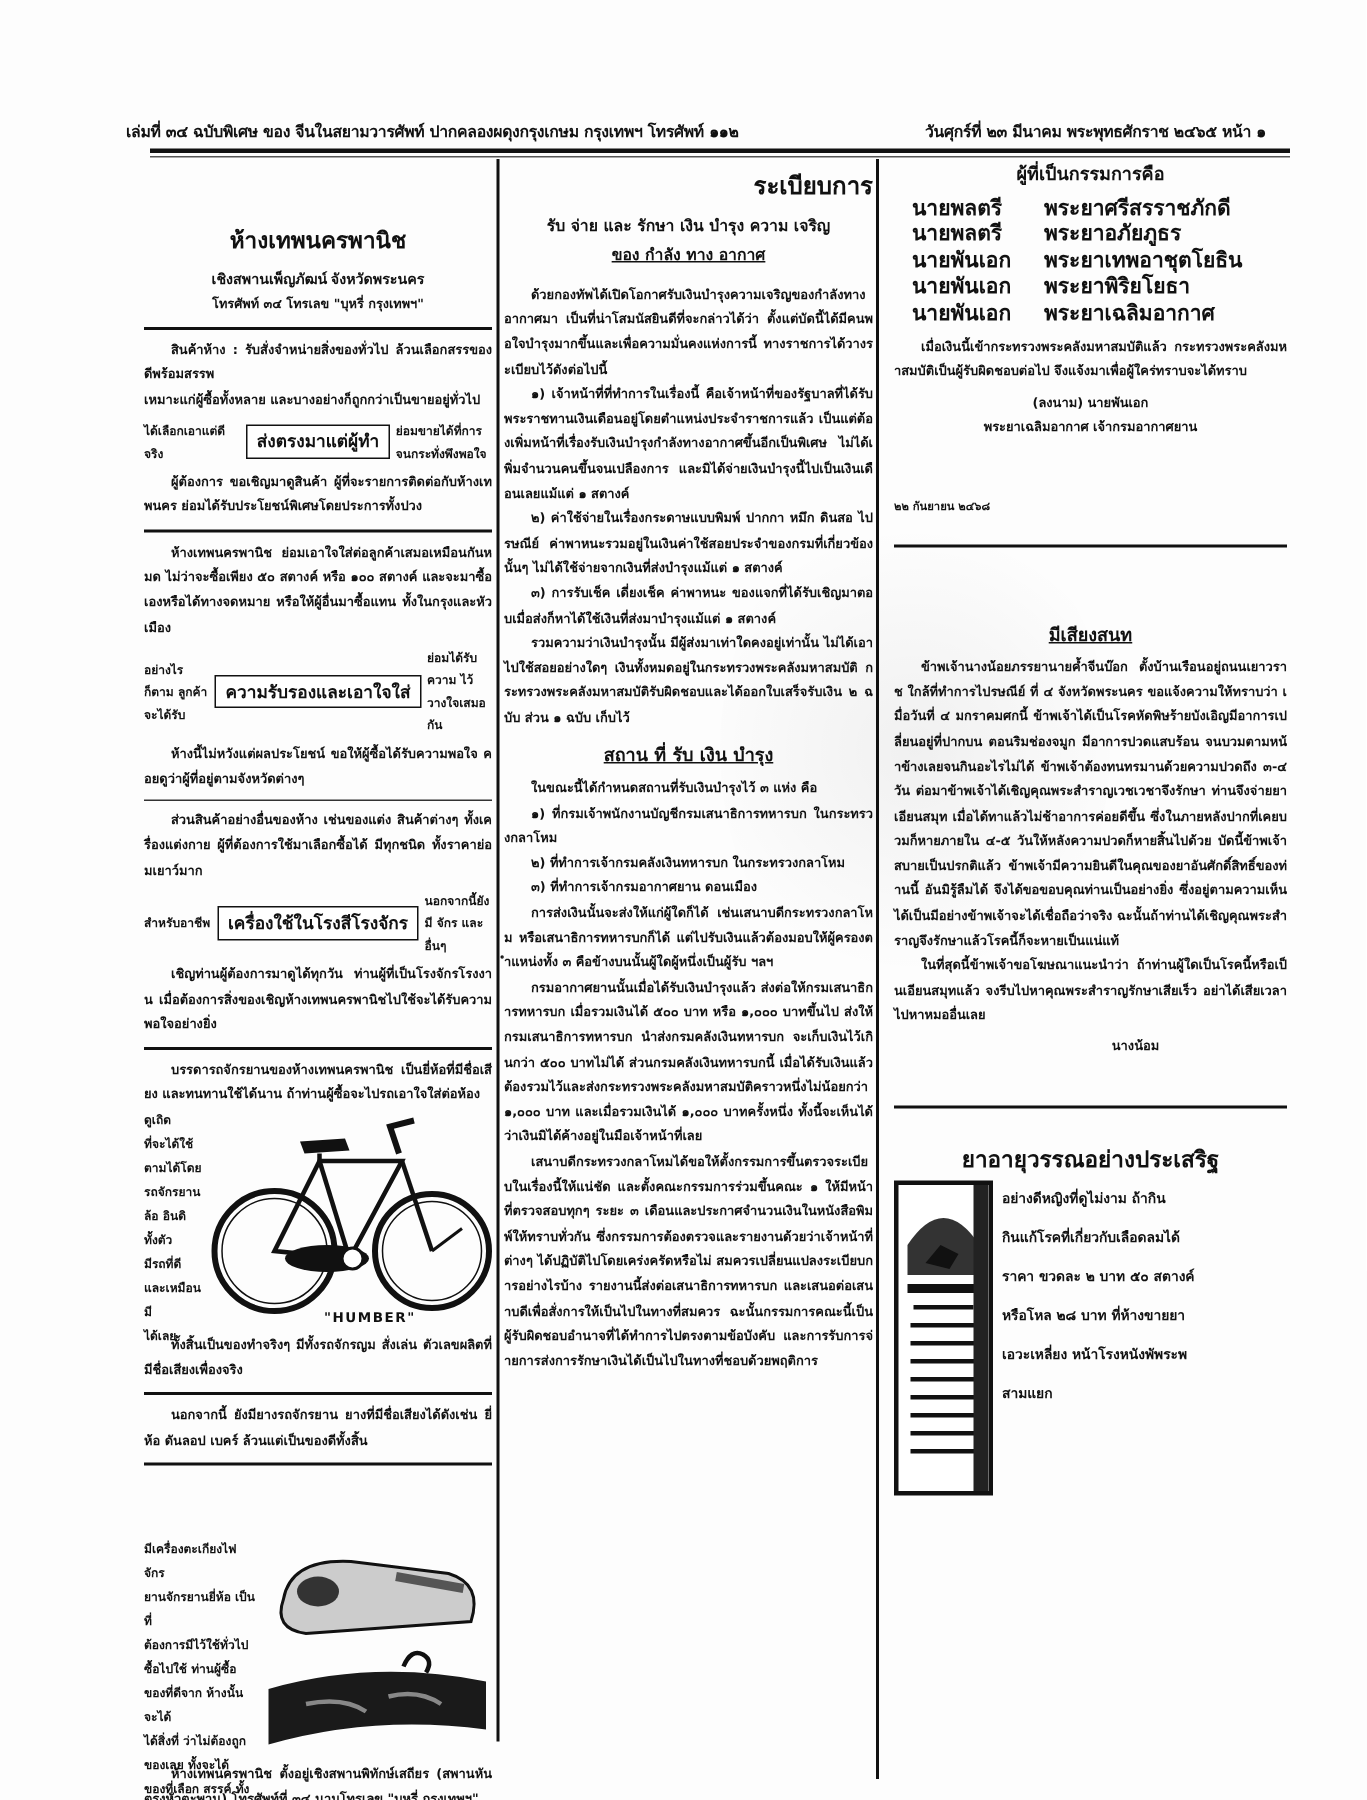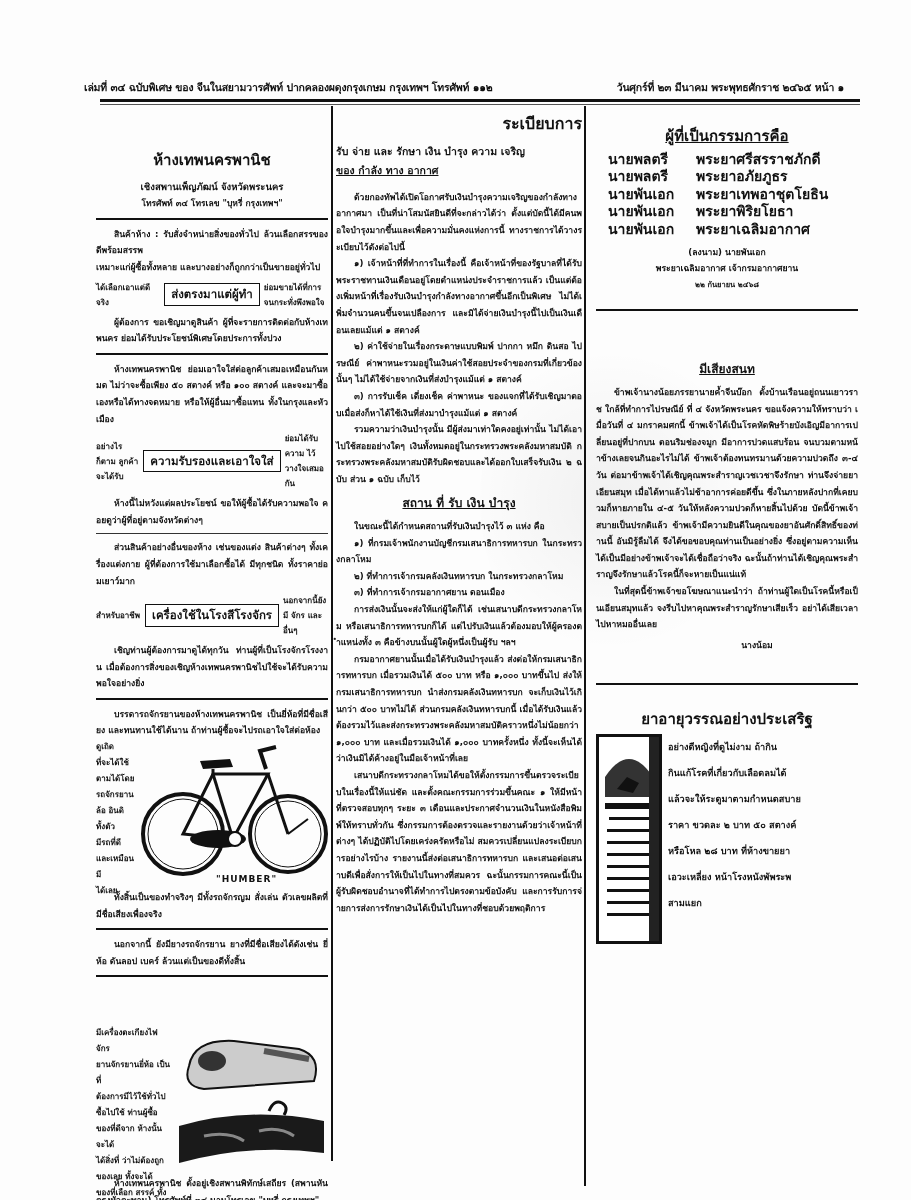--- a/index.html
+++ b/index.html
@@ -15,26 +15,26 @@
   .c1{left:96px;top:108px;width:232px;}
   .c2{left:336px;top:108px;width:246px;}
   .c3{left:596px;top:108px;width:262px;}
   .ctr{text-align:center;}
   .p{margin:0;text-indent:18px;text-align:justify;word-break:break-all;}
   .hr{height:2px;background:#111;margin:6px 0;}
   .hr-thin{height:1px;background:#333;margin:5px 0;}
   .boxed{display:inline-block;border:1.5px solid #111;padding:2px 6px;font-size:11.5px;font-weight:bold;background:#fff;}
   .boxrow{display:flex;align-items:center;gap:4px;margin:4px 0;}
   .boxrow .side{flex:1;font-size:8px;line-height:15px;}
-  .sub{font-size:10px;margin:3px 0;}
+  .sub{font-size:10px;text-align:center;margin:3px 0;}
   .underline{text-decoration:underline;}
   .h2{font-size:16px;font-weight:bold;text-align:right;margin:14px 0 10px 0;}
   .h3{font-size:12px;font-weight:bold;text-align:center;margin:8px 0 6px 0;}
   .committee{display:grid;grid-template-columns:88px 150px;justify-content:center;row-gap:1px;font-size:14px;margin:4px 0 6px 0;}
-  .right-al{text-align:center;}
+  .right-al{text-align:left;margin-top:36px;}
   .img-box{position:relative;}
   .adhead{font-size:15px;font-weight:bold;text-align:center;margin:4px 0 6px 0;}
   .med-row{display:flex;gap:6px;}
   .med-pack{width:66px;height:210px;border:3px solid #111;background:#fff;position:relative;box-sizing:border-box;}
   .med-text{flex:1;font-size:9.2px;line-height:26px;}
   .noise{position:absolute;left:480px;top:330px;width:260px;height:340px;border-radius:50%;
      background:radial-gradient(circle,rgba(0,0,0,0.05) 0,rgba(0,0,0,0.0) 70%);pointer-events:none;}
 </style>
 </head>
 <body>
@@ -49,21 +49,21 @@
   <div class="rule-top2"></div>
 
   <div class="vrule" style="left:331px;top:106px;height:1055px;"></div>
   <div class="vrule" style="left:584px;top:106px;height:1080px;"></div>
 
   <div class="noise"></div>
 
   <div class="col c1">
     <div style="height:44px"></div>
     <div class="ctr" style="font-size:15px;margin-bottom:10px;">ห้างเทพนครพานิช</div>
-    <div class="ctr" style="font-size:9.5px;">เชิงสพานเพ็ญภัฒน์  จังหวัดพระนคร</div>
+    <div class="ctr" style="font-size:9.5px;font-family:Liberation Serif, serif;">เชิงสพานเพ็ญภัฒน์  จังหวัดพระนคร</div>
     <div class="ctr" style="font-size:8.5px;">โทรศัพท์ ๓๔  โทรเลข "บุหรี่ กรุงเทพฯ"</div>
     <div class="hr"></div>
 
     <p class="p">สินค้าห้าง : รับสั่งจำหน่ายสิ่งของทั่วไป  ล้วนเลือกสรรของดีพร้อมสรรพ</p>
     <p class="p" style="text-indent:0">เหมาะแก่ผู้ซื้อทั้งหลาย  และบางอย่างก็ถูกกว่าเป็นขายอยู่ทั่วไป</p>
     <div class="boxrow">
       <span class="side">ได้เลือกเอาแต่ดีจริง</span>
       <span class="boxed">ส่งตรงมาแต่ผู้ทำ</span>
       <span class="side">ย่อมขายได้ที่การ จนกระทั่งพึงพอใจ</span>
     </div>
@@ -161,33 +161,34 @@
     <p class="p">ในขณะนี้ได้กำหนดสถานที่รับเงินบำรุงไว้ ๓ แห่ง คือ</p>
     <p class="p">๑) ที่กรมเจ้าพนักงานบัญชีกรมเสนาธิการทหารบก  ในกระทรวงกลาโหม</p>
     <p class="p">๒) ที่ทำการเจ้ากรมคลังเงินทหารบก  ในกระทรวงกลาโหม</p>
     <p class="p">๓) ที่ทำการเจ้ากรมอากาศยาน  ดอนเมือง</p>
     <p class="p">การส่งเงินนั้นจะส่งให้แก่ผู้ใดก็ได้  เช่นเสนาบดีกระทรวงกลาโหม หรือเสนาธิการทหารบกก็ได้  แต่ไปรับเงินแล้วต้องมอบให้ผู้ครองตำแหน่งทั้ง ๓ คือข้างบนนั้นผู้ใดผู้หนึ่งเป็นผู้รับ  ฯลฯ</p>
     <p class="p">กรมอากาศยานนั้นเมื่อได้รับเงินบำรุงแล้ว ส่งต่อให้กรมเสนาธิการทหารบก  เมื่อรวมเงินได้ ๕๐๐ บาท หรือ ๑,๐๐๐ บาทขึ้นไป ส่งให้กรมเสนาธิการทหารบก นำส่งกรมคลังเงินทหารบก  จะเก็บเงินไว้เกินกว่า ๕๐๐ บาทไม่ได้  ส่วนกรมคลังเงินทหารบกนี้  เมื่อได้รับเงินแล้วต้องรวมไว้และส่งกระทรวงพระคลังมหาสมบัติคราวหนึ่งไม่น้อยกว่า ๑,๐๐๐ บาท และเมื่อรวมเงินได้ ๑,๐๐๐ บาทครั้งหนึ่ง  ทั้งนี้จะเห็นได้ว่าเงินมิได้ค้างอยู่ในมือเจ้าหน้าที่เลย</p>
     <p class="p">เสนาบดีกระทรวงกลาโหมได้ขอให้ตั้งกรรมการขึ้นตรวจระเบียบในเรื่องนี้ให้แน่ชัด  และตั้งคณะกรรมการร่วมขึ้นคณะ ๑ ให้มีหน้าที่ตรวจสอบทุกๆ ระยะ ๓ เดือนและประกาศจำนวนเงินในหนังสือพิมพ์ให้ทราบทั่วกัน  ซึ่งกรรมการต้องตรวจและรายงานด้วยว่าเจ้าหน้าที่ต่างๆ ได้ปฏิบัติไปโดยเคร่งครัดหรือไม่  สมควรเปลี่ยนแปลงระเบียบการอย่างไรบ้าง  รายงานนี้ส่งต่อเสนาธิการทหารบก และเสนอต่อเสนาบดีเพื่อสั่งการให้เป็นไปในทางที่สมควร  ฉะนั้นกรรมการคณะนี้เป็นผู้รับผิดชอบอำนาจที่ได้ทำการไปตรงตามข้อบังคับ  และการรับการจ่ายการส่งการรักษาเงินได้เป็นไปในทางที่ชอบด้วยพฤติการ</p>
   </div>
 
   <div class="col c3">
-    <div class="h3" style="font-size:15px;margin-top:20px;text-decoration:underline;">ผู้ที่เป็นกรรมการคือ</div>
+    <div class="h3" style="font-size:12px;margin-top:0;">ผู้ที่เป็นกรรมการคือ</div>
     <div class="committee">
       <span>นายพลตรี</span>
       <span>พระยาศรีสรราชภักดี</span>
       <span>นายพลตรี</span>
       <span>พระยาอภัยภูธร</span>
       <span>นายพันเอก</span>
       <span>พระยาเทพอาชุตโยธิน</span>
       <span>นายพันเอก</span>
       <span>พระยาพิริยโยธา</span>
       <span>นายพันเอก</span>
       <span>พระยาเฉลิมอากาศ</span>
     </div>
+    <p class="p">เมื่อเงินนี้เข้ากระทรวงพระคลังมหาสมบัติแล้ว  กระทรวงพระคลังมหาสมบัติเป็นผู้รับผิดชอบต่อไป  จึงแจ้งมาเพื่อผู้ใคร่ทราบจะได้ทราบ</p>
     <div class="ctr" style="margin-top:4px;">(ลงนาม) นายพันเอก</div>
     <div class="ctr">พระยาเฉลิมอากาศ  เจ้ากรมอากาศยาน</div>
     <div class="right-al" style="font-size:7.5px;">๒๒ กันยายน ๒๔๖๘</div>
     <div class="hr" style="margin-top:16px;"></div>
 
     <div class="h3 underline" style="margin-top:50px;">มีเสียงสนท</div>
     <p class="p">ข้าพเจ้านางน้อยภรรยานายค้ำจีนบ๊อก ตั้งบ้านเรือนอยู่ถนนเยาวราช  ใกล้ที่ทำการไปรษณีย์ ที่ ๔ จังหวัดพระนคร  ขอแจ้งความให้ทราบว่า  เมื่อวันที่ ๔ มกราคมศกนี้  ข้าพเจ้าได้เป็นโรคหัดพิษร้ายบังเอิญมีอาการเปลี่ยนอยู่ที่ปากบน  ตอนริมช่องจมูก มีอาการปวดแสบร้อน  จนบวมตามหน้าข้างเลยจนกินอะไรไม่ได้  ข้าพเจ้าต้องทนทรมานด้วยความปวดถึง ๓-๔ วัน  ต่อมาข้าพเจ้าได้เชิญคุณพระสำราญเวชเวชาจึงรักษา  ท่านจึงจ่ายยาเอียนสมุท  เมื่อได้ทาแล้วไม่ช้าอาการค่อยดีขึ้น ซึ่งในภายหลังปากที่เคยบวมก็หายภายใน ๔-๕ วันให้หลังความปวดก็หายสิ้นไปด้วย  บัดนี้ข้าพเจ้าสบายเป็นปรกติแล้ว  ข้าพเจ้ามีความยินดีในคุณของยาอันศักดิ์สิทธิ์ของท่านนี้  อันมิรู้ลืมได้  จึงได้ขอขอบคุณท่านเป็นอย่างยิ่ง  ซึ่งอยู่ตามความเห็นได้เป็นมีอย่างข้าพเจ้าจะได้เชื่อถือว่าจริง  ฉะนั้นถ้าท่านได้เชิญคุณพระสำราญจึงรักษาแล้วโรคนี้ก็จะหายเป็นแน่แท้</p>
     <p class="p">ในที่สุดนี้ข้าพเจ้าขอโฆษณาแนะนำว่า  ถ้าท่านผู้ใดเป็นโรคนี้หรือเป็นเอียนสมุทแล้ว  จงรีบไปหาคุณพระสำราญรักษาเสียเร็ว  อย่าได้เสียเวลาไปหาหมออื่นเลย</p>
     <div class="ctr" style="margin-top:4px;padding-left:60px;">นางน้อม</div>
     <div class="hr" style="margin-top:30px;"></div>
@@ -207,21 +208,20 @@
           <rect x="8" y="140" width="44" height="3" fill="#111"></rect>
           <rect x="8" y="152" width="44" height="3" fill="#111"></rect>
           <rect x="8" y="164" width="44" height="3" fill="#111"></rect>
           <rect x="8" y="176" width="44" height="3" fill="#111"></rect>
           <rect x="50" y="0" width="10" height="204" fill="#222"></rect>
         </svg>
       </div>
       <div class="med-text">
         <div>อย่างดีหญิงที่ดูไม่งาม  ถ้ากิน</div>
         <div>กินแก้โรคที่เกี่ยวกับเลือดลมได้</div>
-        <div>แล้วจะให้ระดูมาตามกำหนดสบาย</div>
         <div>ราคา ขวดละ ๒ บาท ๕๐ สตางค์</div>
         <div>หรือโหล ๒๘ บาท ที่ห้างขายยา</div>
         <div>เอวะเหลี่ยง  หน้าโรงหนังพัพระพ</div>
         <div>สามแยก</div>
       </div>
     </div>
   </div>
 
 </div>
 

